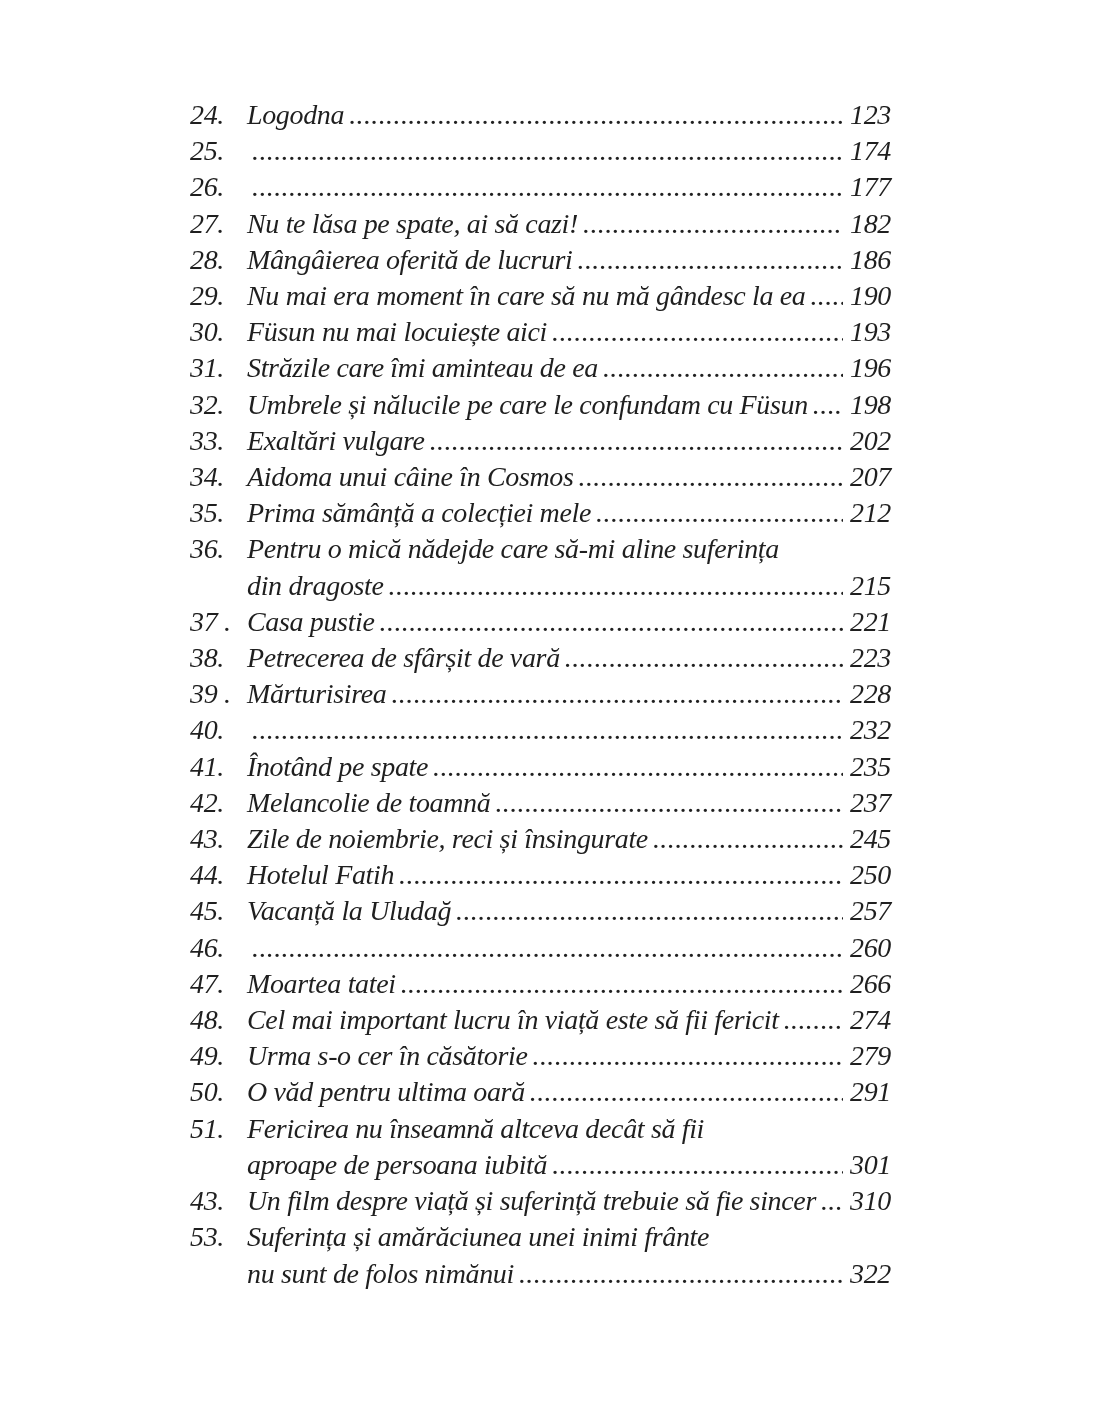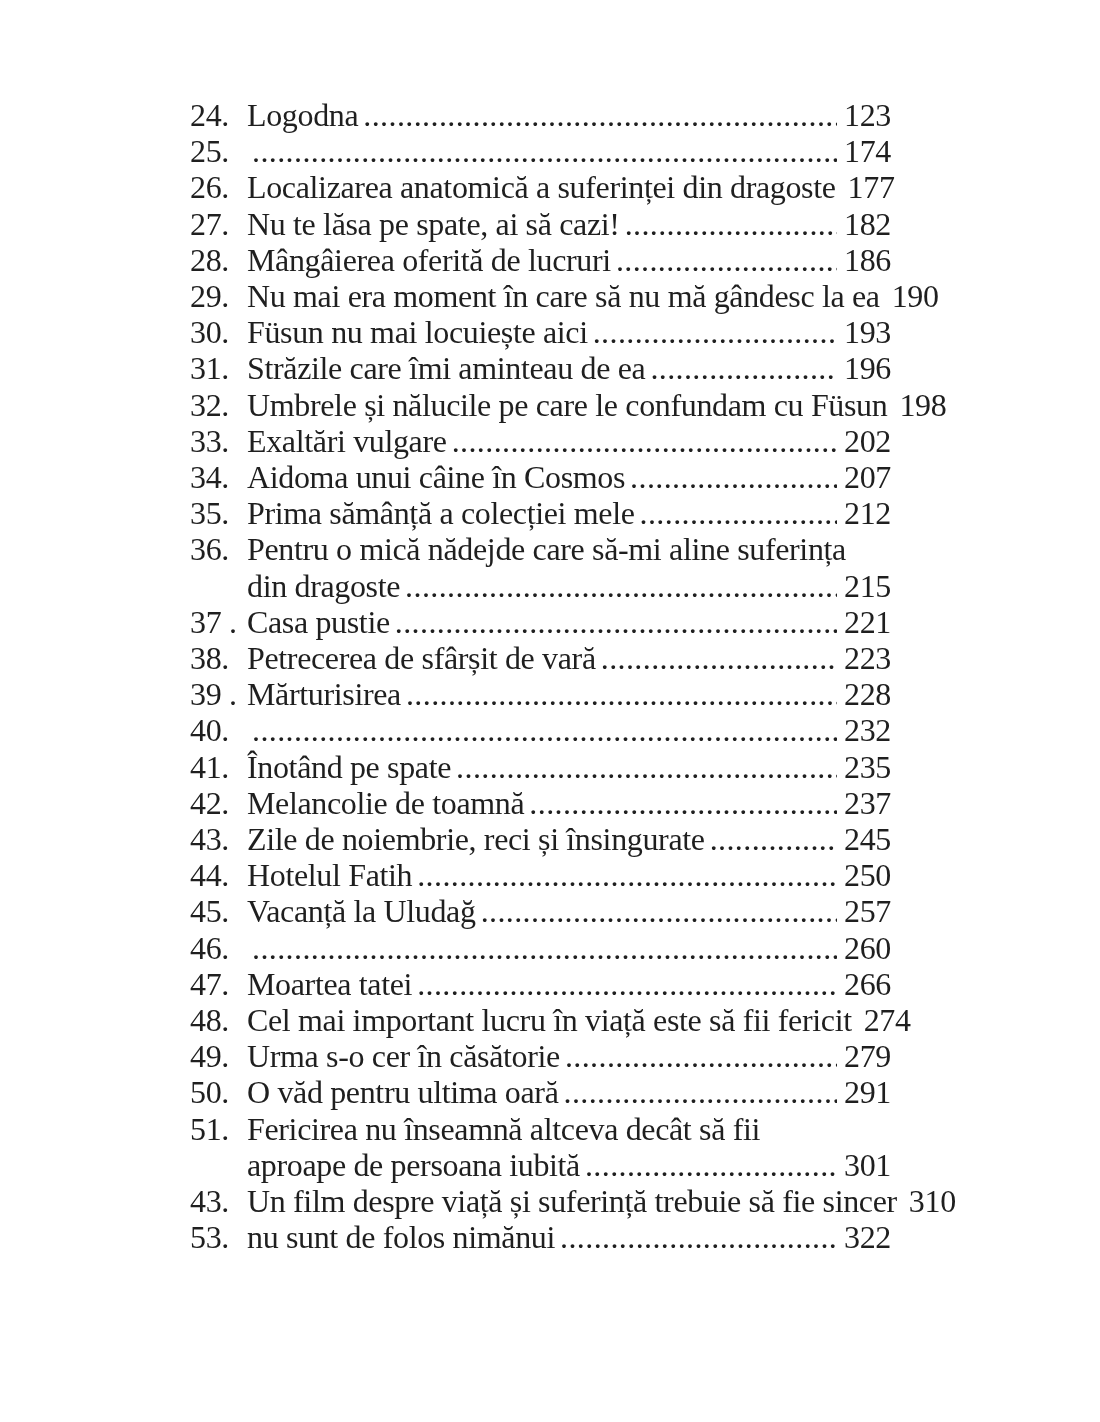--- a/index.html
+++ b/index.html
@@ -14,22 +14,23 @@
     background: #ffffff;
     overflow: hidden;
     font-family: "Liberation Serif", serif;
   }
   .toc {
     position: absolute;
     left: 190px;
     top: 97px;
     width: 701px;
     color: #1f1f1f;
-    font-size: 32px;
+    font-size: 28px;
     line-height: 36.2px;
+    font-style: italic;
   }
   .entry {
     display: flex;
     align-items: baseline;
   }
   .num {
     flex: 0 0 57px;
     letter-spacing: -0.35px;
     white-space: pre;
   }
@@ -81,21 +82,20 @@
           <div class="line">
             <span class="leader">............................................................................................................................................</span>
             <span class="pagenum">174</span>
           </div>
         </div>
       </div>
       <div class="entry">
         <span class="num">26.</span>
         <div class="body">
           <div class="line">
-            <span class="title">Localizarea anatomică a suferinței din dragoste</span>
             <span class="leader">............................................................................................................................................</span>
             <span class="pagenum">177</span>
           </div>
         </div>
       </div>
       <div class="entry">
         <span class="num">27.</span>
         <div class="body">
           <div class="line">
             <span class="title">Nu te lăsa pe spate, ai să cazi!</span>
@@ -354,20 +354,23 @@
           <div class="line">
             <span class="title">Un film despre viață și suferință trebuie să fie sincer</span>
             <span class="leader">............................................................................................................................................</span>
             <span class="pagenum">310</span>
           </div>
         </div>
       </div>
       <div class="entry">
         <span class="num">53.</span>
         <div class="body">
+          <div class="line">
+            <span class="title">Suferința și amărăciunea unei inimi frânte</span>
+          </div>
           <div class="line">
             <span class="title">nu sunt de folos nimănui</span>
             <span class="leader">............................................................................................................................................</span>
             <span class="pagenum">322</span>
           </div>
         </div>
       </div>
     </div>
 </div>
 

